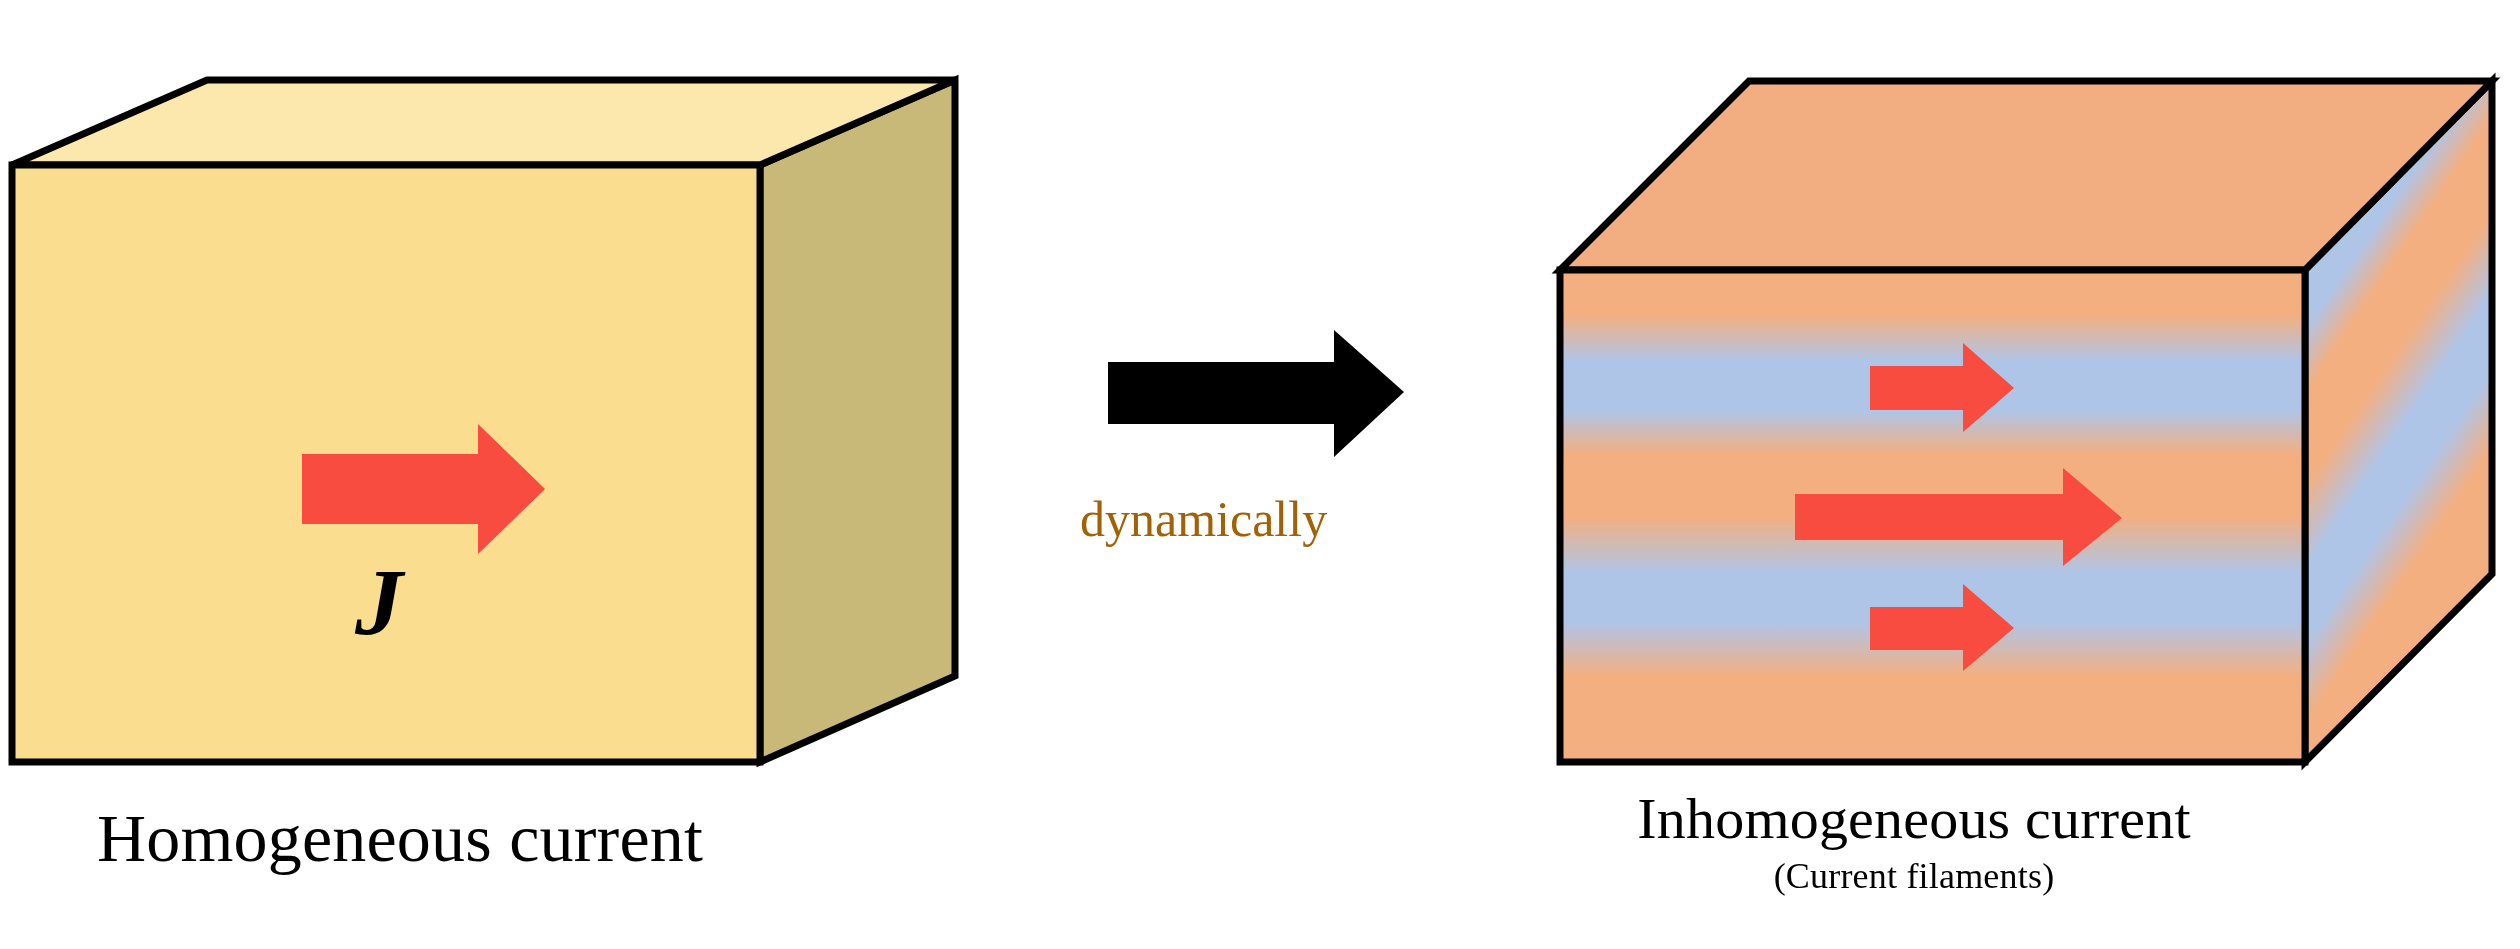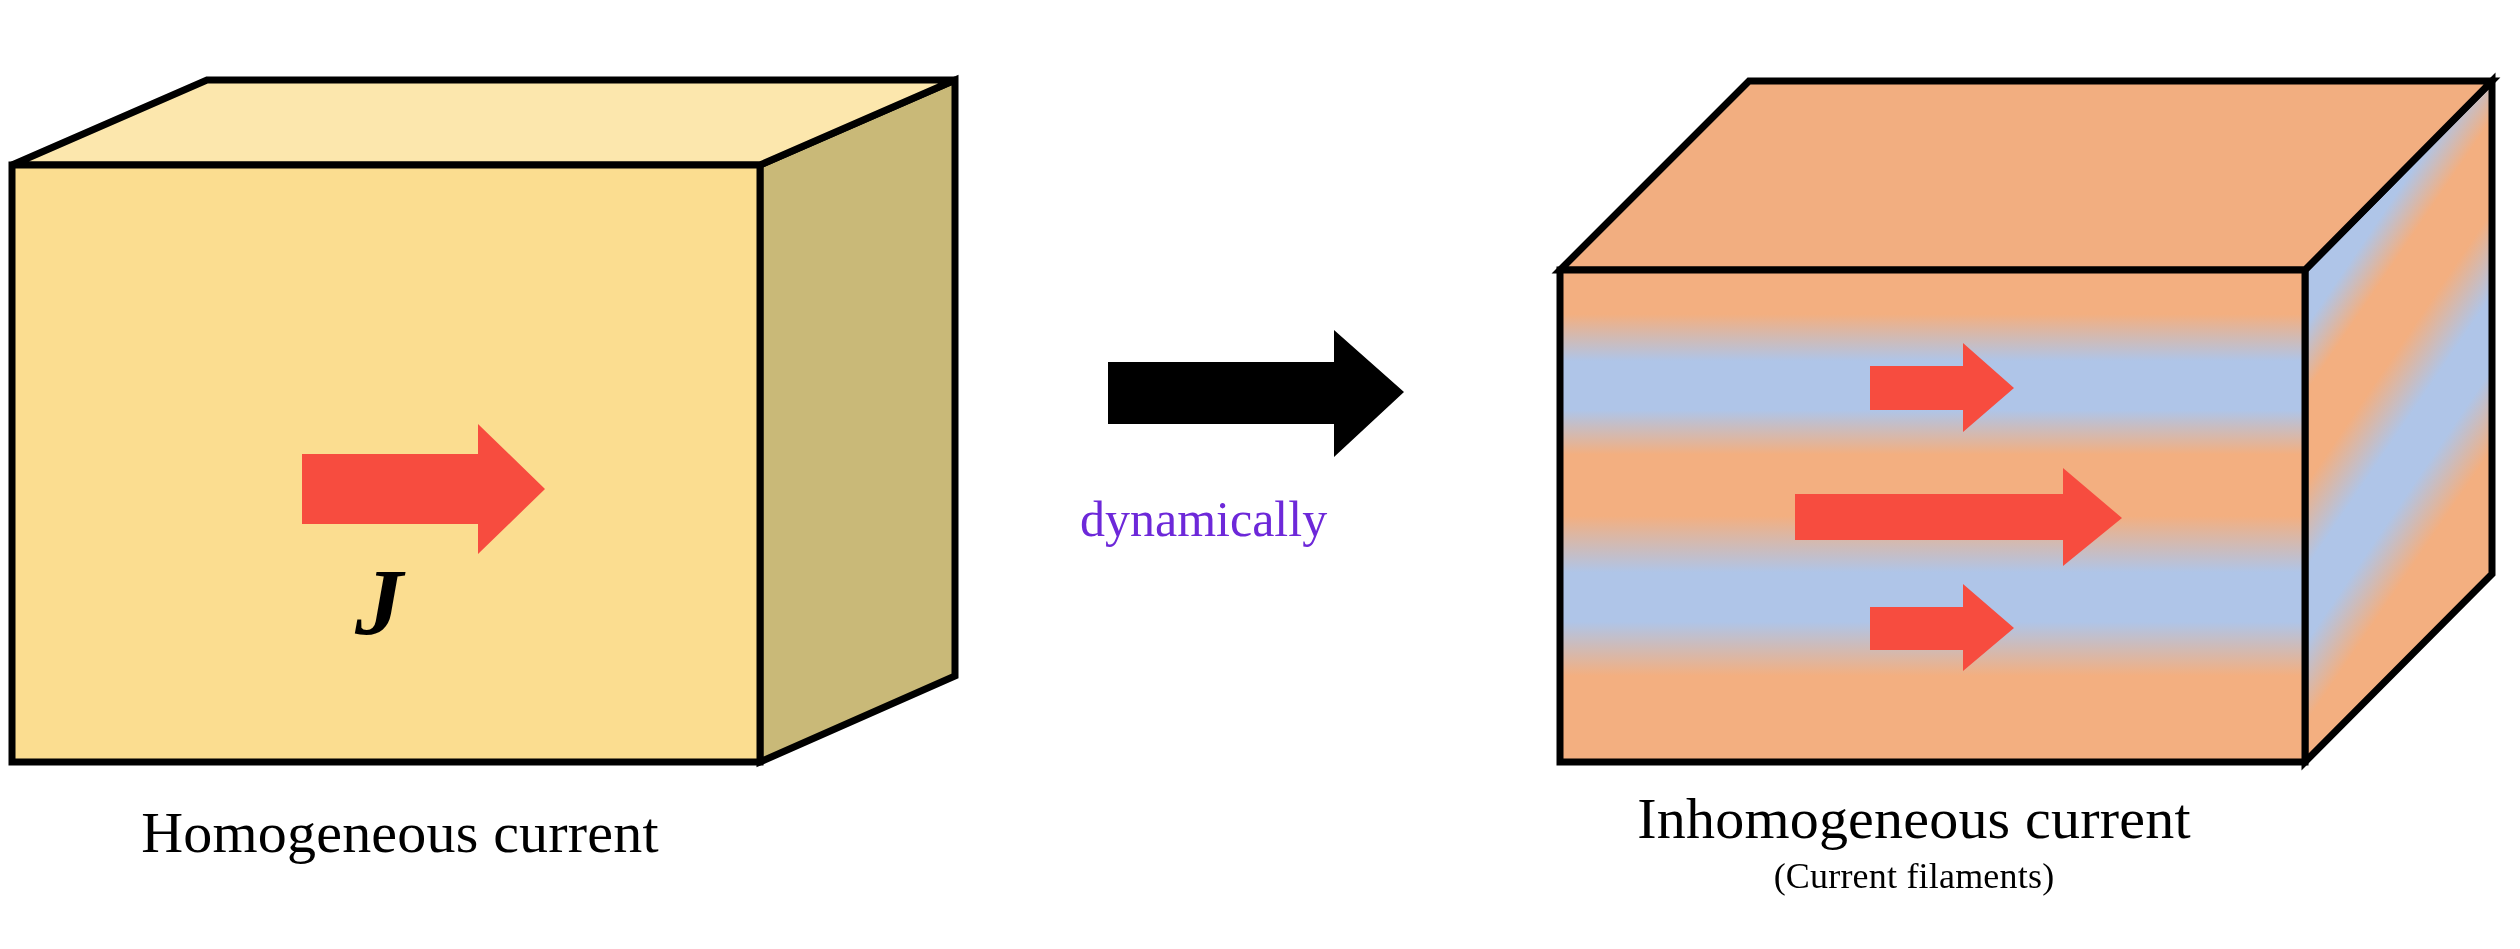--- a/index.html
+++ b/index.html
@@ -36,39 +36,39 @@
     font-family: "Liberation Serif", "DejaVu Serif", serif;
     font-weight: 400;
     line-height: 1.14;
     white-space: nowrap;
     letter-spacing: 0.2px;
   }
   #caption-left {
     left: 0px;
     top: 800px;
     width: 800px;
-    font-size: 58px;
+    font-size: 68px;
   }
   #caption-right {
     left: 1464px;
     top: 786px;
     width: 900px;
     font-size: 58px;
   }
   #caption-right .cap-line2 {
     display: block;
     font-size: 36px;
     margin-top: 4px;
   }
   .mid-label {
     position: absolute;
     left: 1080px;
     width: 360px;
     text-align: left;
-    color: #6d28d9;
+    color: #a16207;
     font-family: "Liberation Serif", "DejaVu Serif", serif;
     font-size: 50px;
     white-space: nowrap;
   }
   #mid-label-line1 { top: 490px; }
   #mid-label-line2 { top: 578px; }
   .j-label {
     position: absolute;
     left: 355px;
     top: 555px;

